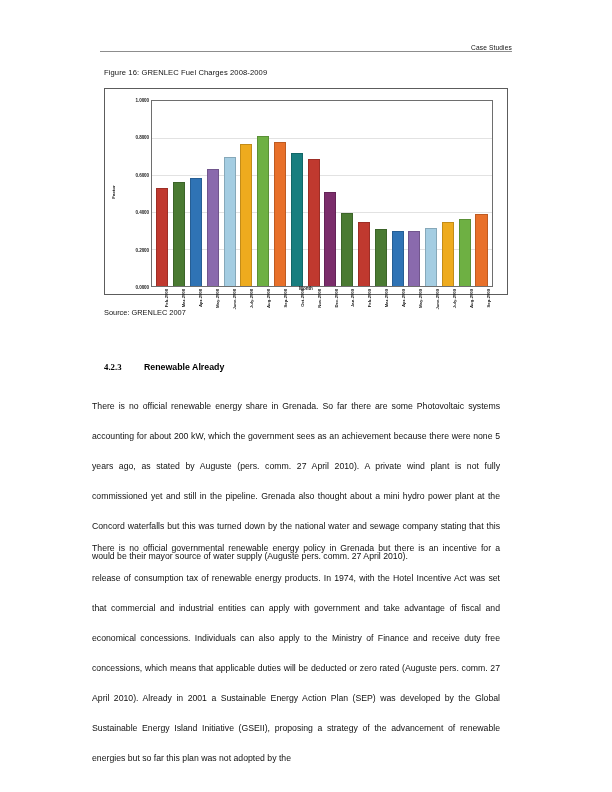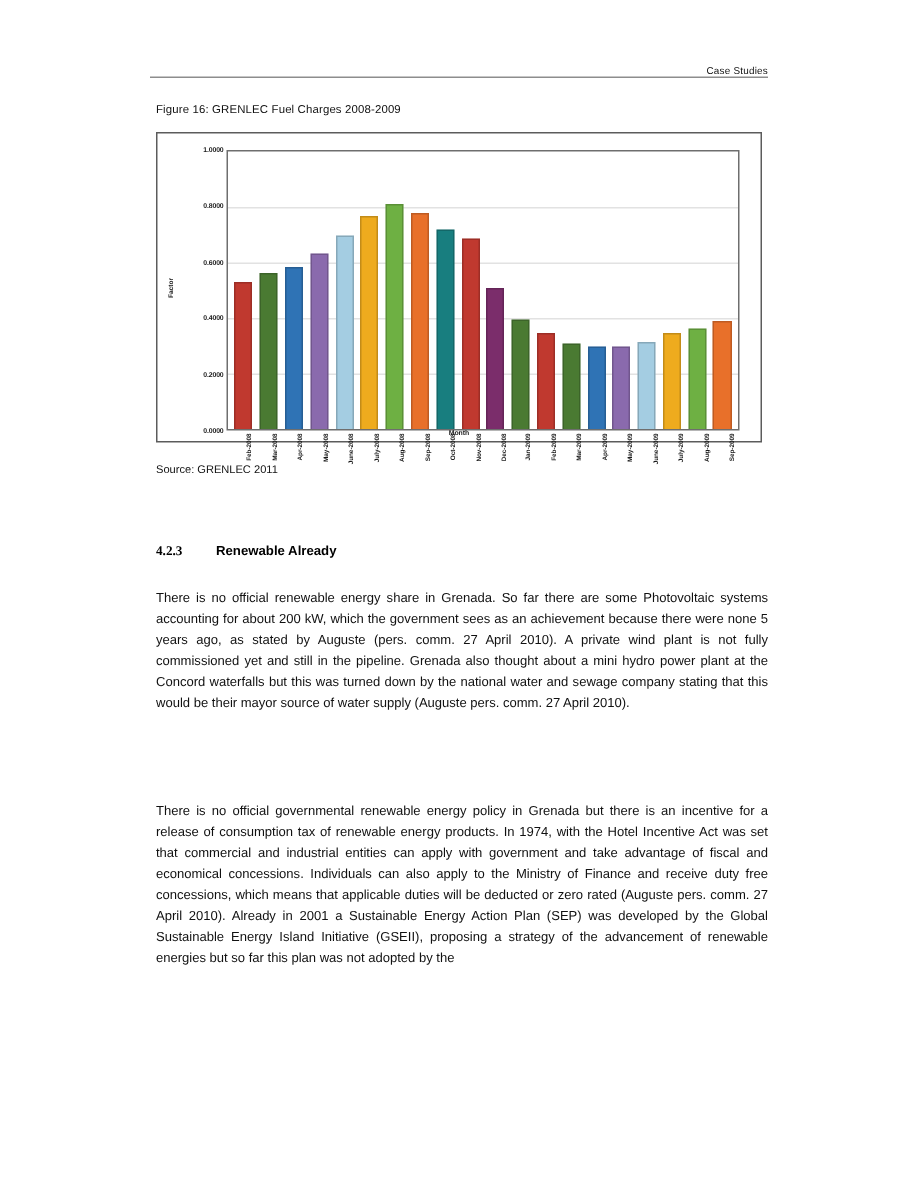--- a/index.html
+++ b/index.html
@@ -116,22 +116,22 @@
 
   
   .section-head {
     position:absolute; left:104px; top:362px;
     font-size:8.8px; font-weight:bold; color:#000;
   }
   .section-num { display:inline-block; width:40px;font-family:Liberation Serif, serif; }
 
   
   .para {
-    position:absolute; left:104px; width:408px;
-    font-size:8.7px; line-height:14px;
+    position:absolute; left:92px; width:408px;
+    font-size:8.7px; line-height:30px;
     text-align:justify;
     color:#111;
   }
   .para.p1 { top:391px; }
   .para.p2 { top:533px; }
 
   
   .page-number {
     position:absolute; left:0; width:512px; top:726px;
     text-align:right; font-size:7.8px; color:#111;
@@ -296,21 +296,21 @@
             <div class="xlab-slot">
               <div class="xlab">Sep-2009</div>
             </div>
           </div>
       </div>
 
       <div class="xaxis-title">Month</div>
     </div>
   </div>
 
-  <div class="source">Source: GRENLEC 2011</div>
+  <div class="source">Source: GRENLEC 2007</div>
 
   <div class="section-head">
     <span class="section-num">4.2.3</span><span>Renewable Already</span>
   </div>
 
   <div class="para p1">There is no official renewable energy share in Grenada. So far there are some Photovoltaic systems accounting for about 200 kW, which the government sees as an achievement because there were none 5 years ago, as stated by Auguste (pers. comm. 27 April 2010). A private wind plant is not fully commissioned yet and still in the pipeline. Grenada also thought about a mini hydro power plant at the Concord waterfalls but this was turned down by the national water and sewage company stating that this would be their mayor source of water supply (Auguste pers. comm. 27 April 2010).</div>
   <div class="para p2">There is no official governmental renewable energy policy in Grenada but there is an incentive for a release of consumption tax of renewable energy products. In 1974, with the Hotel Incentive Act was set that commercial and industrial entities can apply with government and take advantage of fiscal and economical concessions. Individuals can also apply to the Ministry of Finance and receive duty free concessions, which means that applicable duties will be deducted or zero rated (Auguste pers. comm. 27 April 2010). Already in 2001 a Sustainable Energy Action Plan (SEP) was developed by the Global Sustainable Energy Island Initiative (GSEII), proposing a strategy of the advancement of renewable energies but so far this plan was not adopted by the</div>
 
 
 </div>

